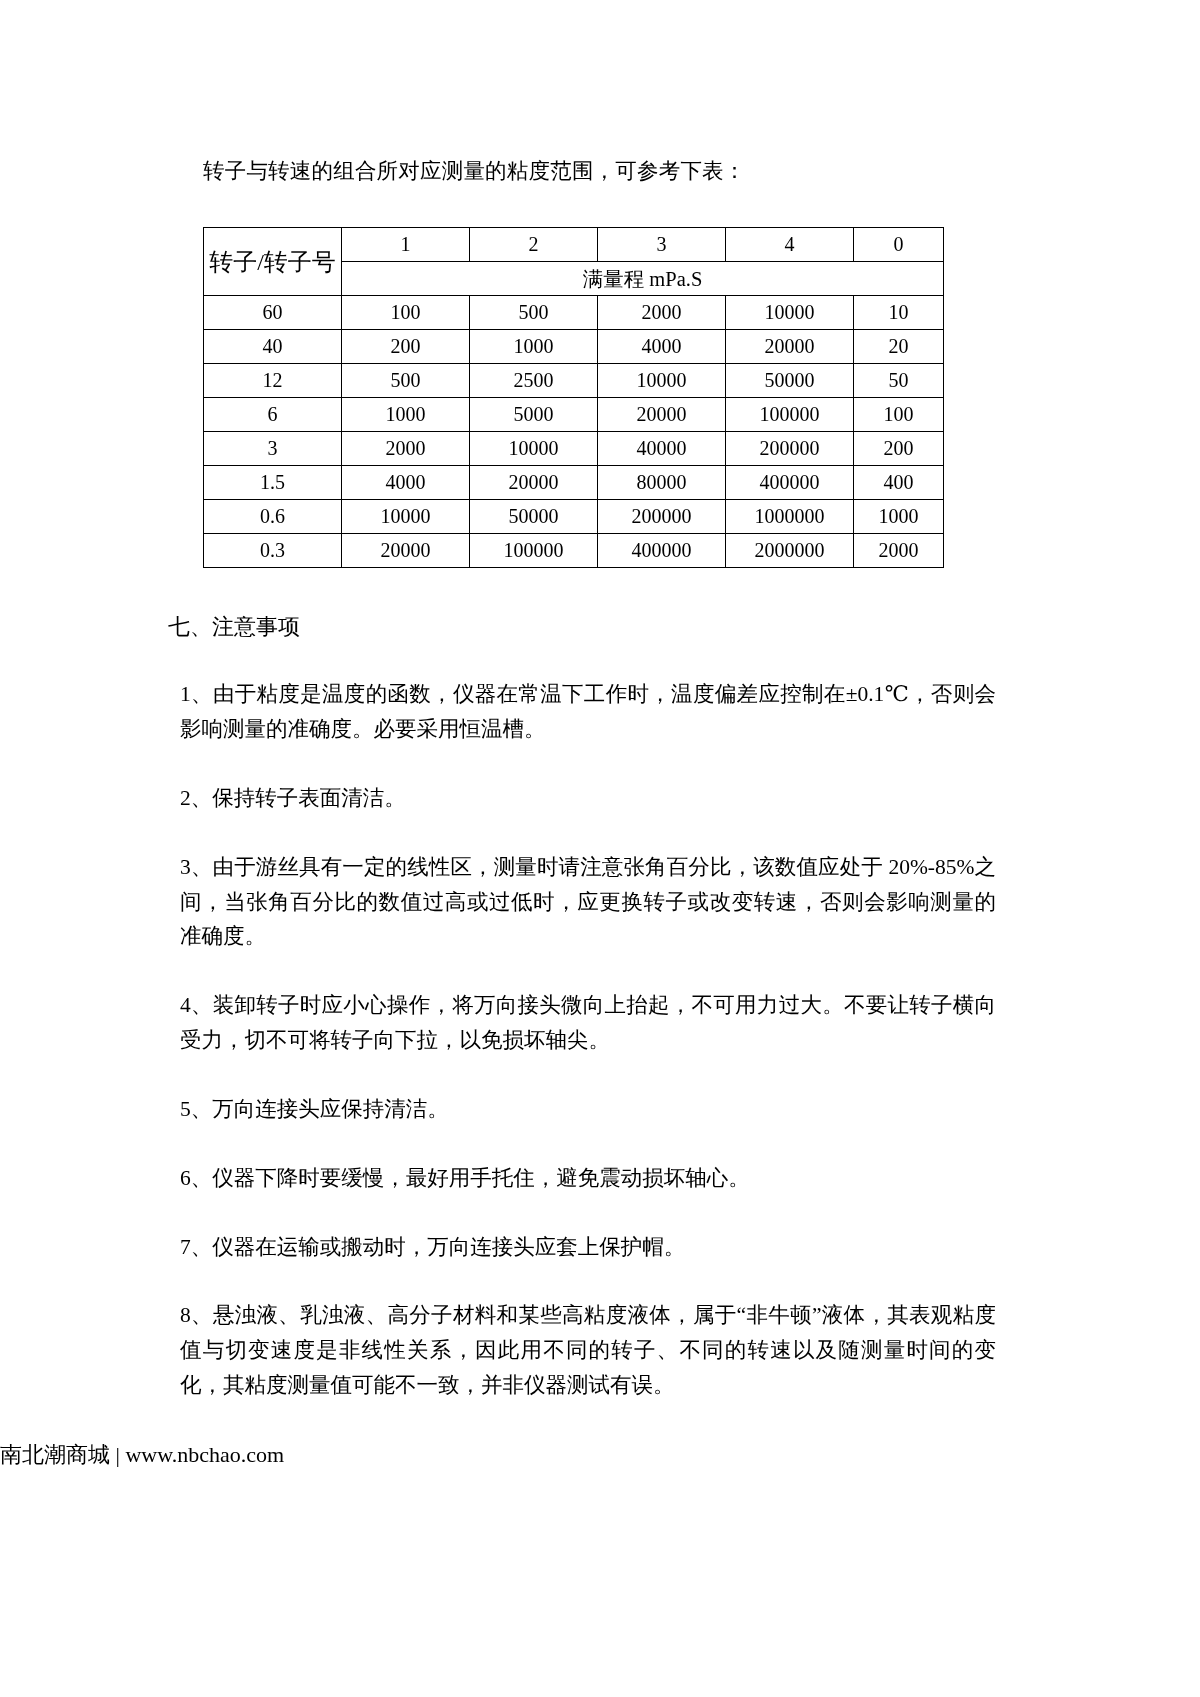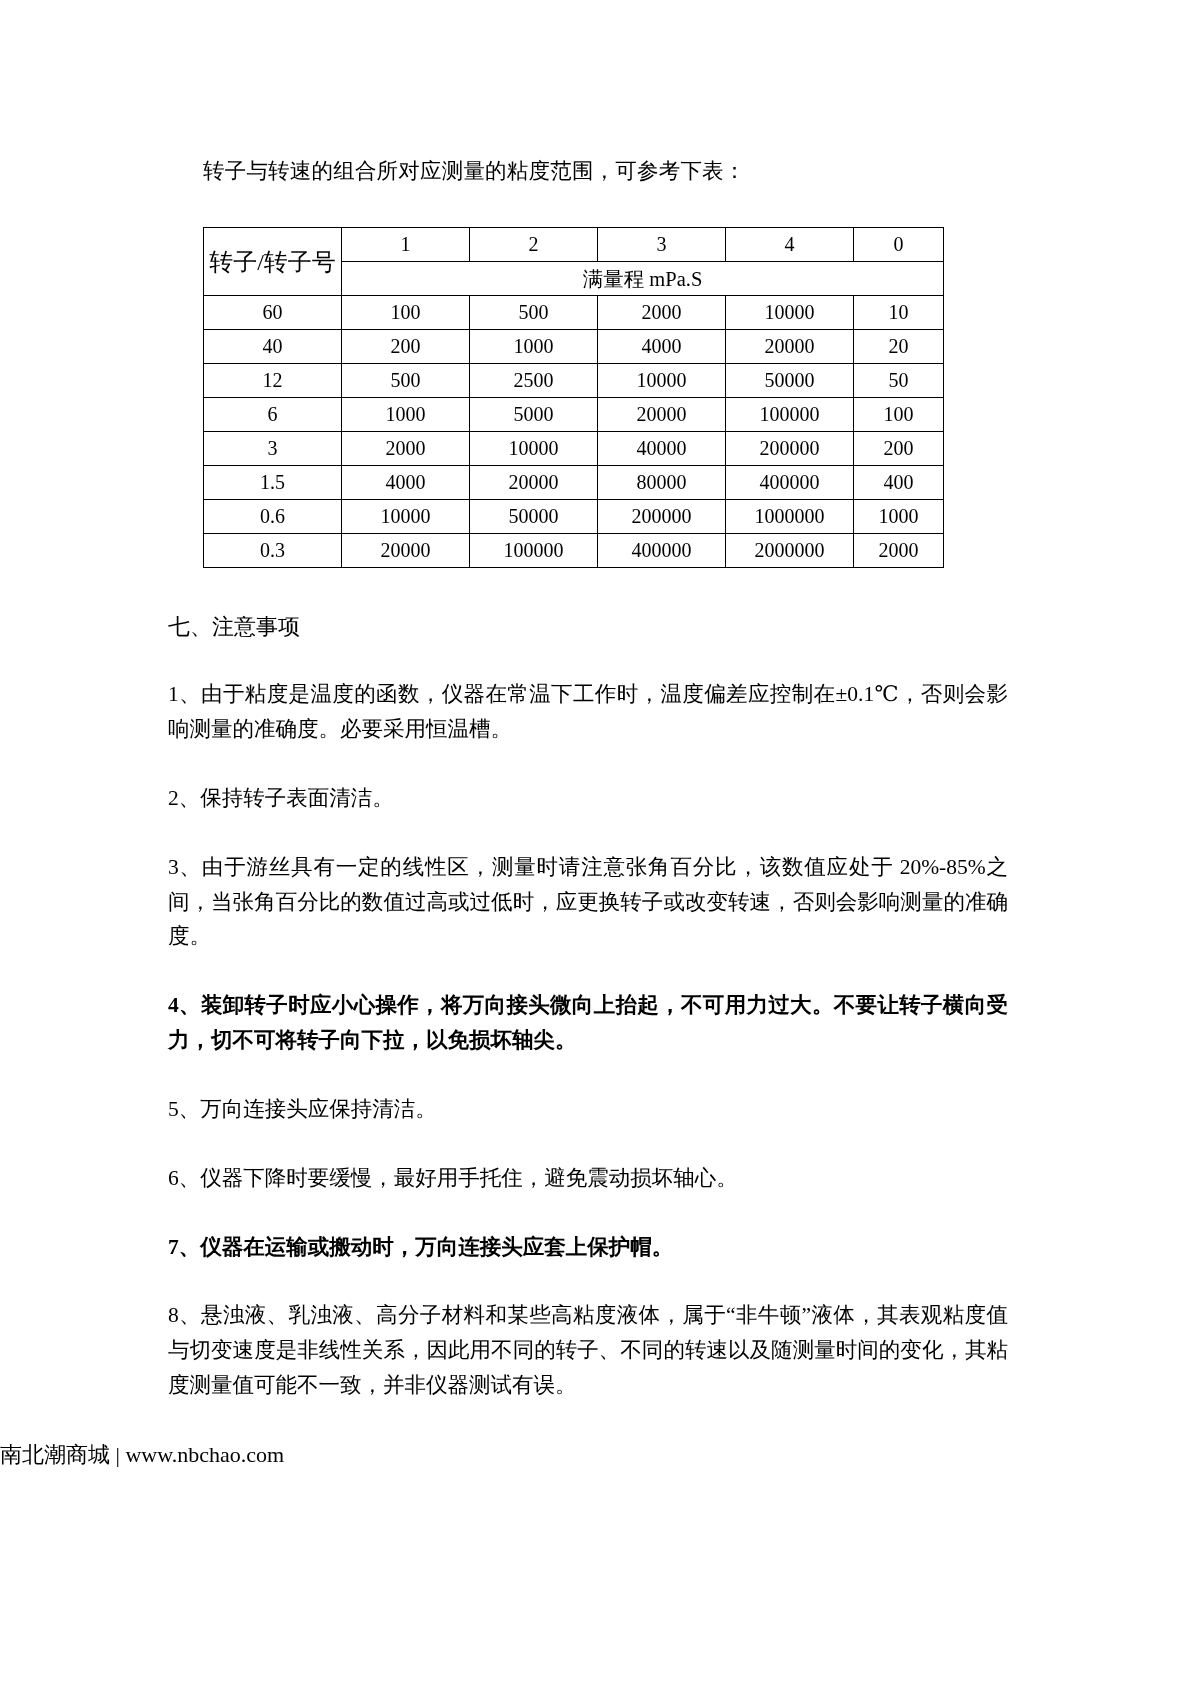--- a/index.html
+++ b/index.html
@@ -74,29 +74,29 @@
     font-size: 20.5px;
   }
 
   
   .section-heading {
     margin-top: 42px;
     font-size: 22px;
     line-height: 1.5;
   }
   p.para {
-    margin: 0;
+    margin: 12px;
     margin-top: 34px;
     font-size: 21.5px;
     line-height: 1.62;
     text-align: justify;
     text-justify: inter-ideograph;
   }
   p.para.bold {
-    font-weight: bold;
+    font-weight: normal;
   }
 
   
   .footer {
     position: absolute;
     left: 0;
     top: 1440px;
     width: 1200px;
     text-align: left;
     font-size: 22px;

